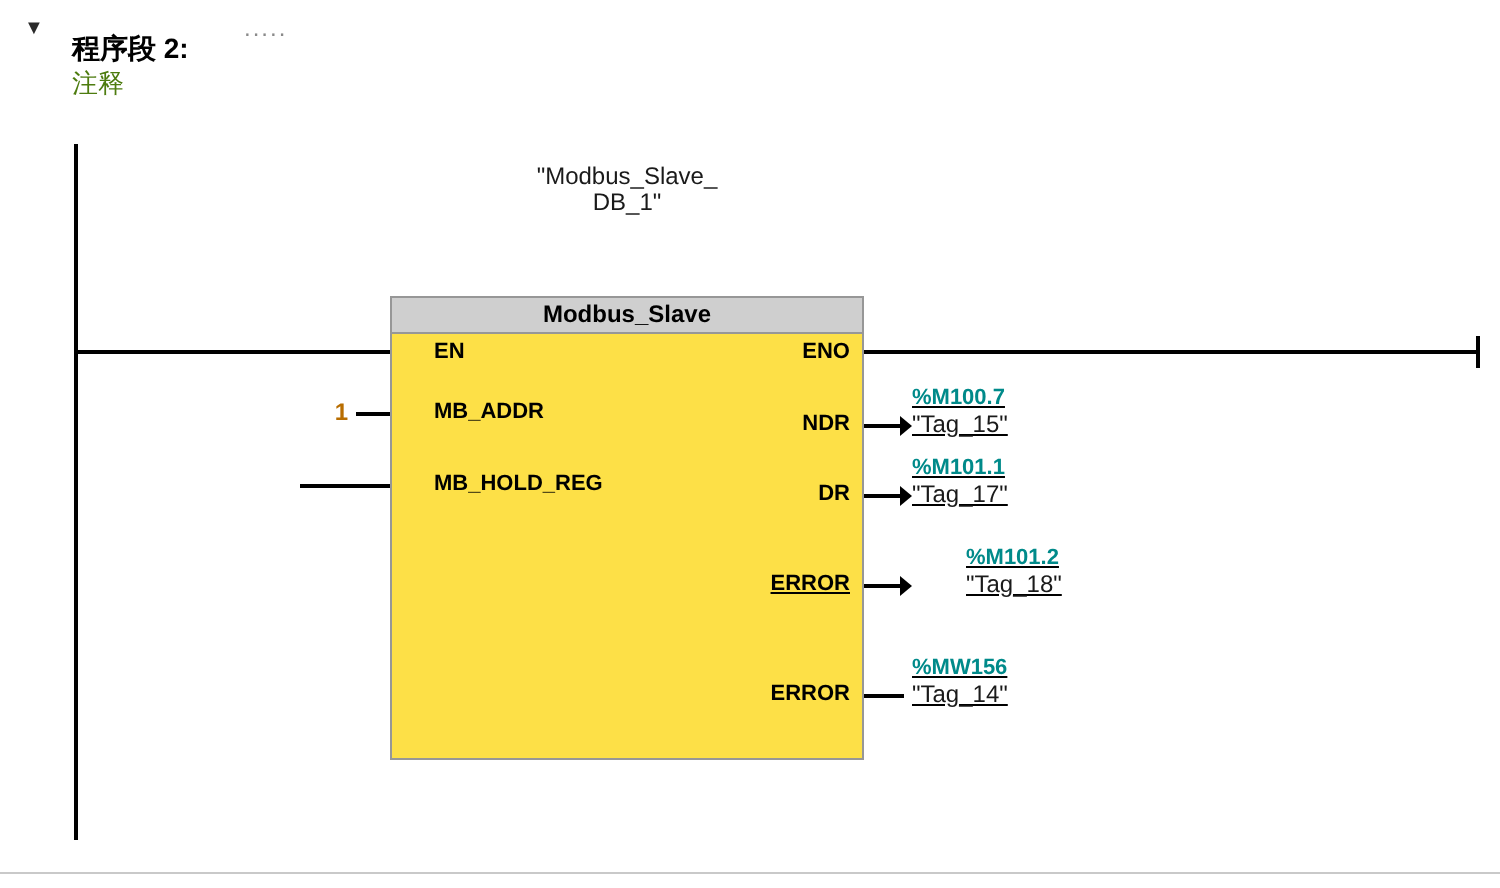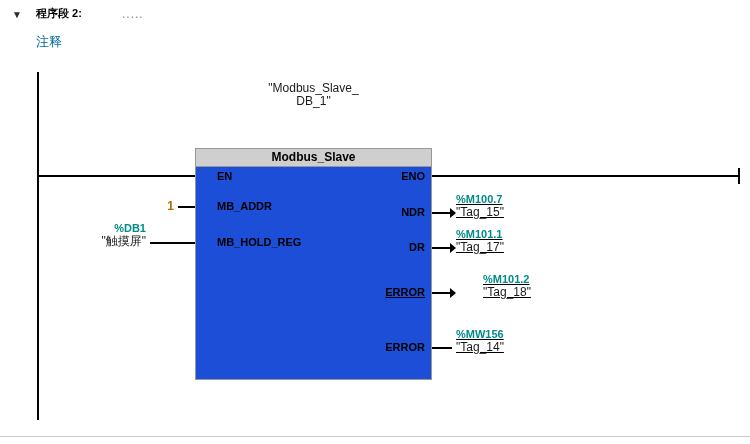--- a/index.html
+++ b/index.html
@@ -2,34 +2,34 @@
 <html><head>
 <meta charset="utf-8">
 <style>
   html,body{margin:0;padding:0;background:#fff;}
   .canvas{
     position:relative;width:750px;height:444px;background:#ffffff;
     font-family:"Liberation Sans",sans-serif;color:#000;overflow:hidden;
   }
   
   .collapse{position:absolute;left:12px;top:9px;font-size:10px;color:#2a2a2a;cursor:pointer;}
-  .net-title{position:absolute;left:36px;top:6px;font-size:11px;font-weight:bold;}
+  .net-title{position:absolute;left:36px;top:16px;font-size:14px;font-weight:bold;}
   .net-dots{position:absolute;left:122px;top:7px;font-size:12px;color:#8a8a8a;letter-spacing:1px;}
-  .comment{position:absolute;left:36px;top:33px;font-size:13px;color:#0369a1;}
+  .comment{position:absolute;left:36px;top:33px;font-size:13px;color:#4d7c0f;}
   
   .wire{position:absolute;background:#000;}
   .arrow{position:absolute;width:0;height:0;border-top:5px solid transparent;
          border-bottom:5px solid transparent;border-left:6px solid #000;}
   
   .instance-db{position:absolute;left:195px;top:82px;width:237px;text-align:center;line-height:13px;}
   .db-addr{color:#008A8A;font-weight:bold;font-size:11px;}
   .db-name{font-size:12px;color:#1a1a1a;}
   
   .fb{position:absolute;left:195px;top:148px;width:237px;height:232px;
-      background:#1d4ed8;border:1px solid #979797;box-sizing:border-box;}
+      background:#fde047;border:1px solid #979797;box-sizing:border-box;}
   .fb-title{height:17px;line-height:17px;text-align:center;font-weight:bold;font-size:12px;
             background:#CFCFCF;border-bottom:1px solid #979797;}
   .pin{position:absolute;font-size:11px;font-weight:bold;height:13px;line-height:13px;white-space:nowrap;}
   .pin.l{left:6px;padding-left:15px;}
   .pin.r{right:6px;text-align:left;}
   
   .op-addr{color:#008A8A;font-weight:bold;font-size:11px;line-height:13px;white-space:nowrap;}
   .op-tag{font-size:12px;line-height:13px;color:#1a1a1a;white-space:nowrap;}
   .op{position:absolute;}
   .op.right{left:456px;text-align:left;text-decoration:underline;}
@@ -66,24 +66,20 @@
     <div class="pin l" style="top:87px;">MB_HOLD_REG</div>
     <div class="pin r" style="top:57px;margin-left:28px;">NDR</div>
     <div class="pin r" style="top:92px;">DR</div>
     <div class="pin r" style="top:137px;text-decoration:underline;">ERROR</div>
     <div class="pin r" style="top:192px;">ERROR</div>
   </div>
 
   <div class="op-const">1</div>
   <div class="wire" style="left:178px;top:206px;width:17px;height:2px;"></div>
 
-  <div class="op-db">
-    <div class="op-addr">%DB1</div>
-    <div class="op-tag">"触摸屏"</div>
-  </div>
   <div class="wire" style="left:150px;top:242px;width:45px;height:2px;"></div>
 
   <div class="wire" style="left:432px;top:212px;width:19px;height:2px;"></div>
   <div class="arrow" style="left:450px;top:208px;"></div>
   <div class="op right" style="top:193px;">
     <div class="op-addr">%M100.7</div>
     <div class="op-tag">"Tag_15"</div>
   </div>
 
   <div class="wire" style="left:432px;top:247px;width:19px;height:2px;"></div>

